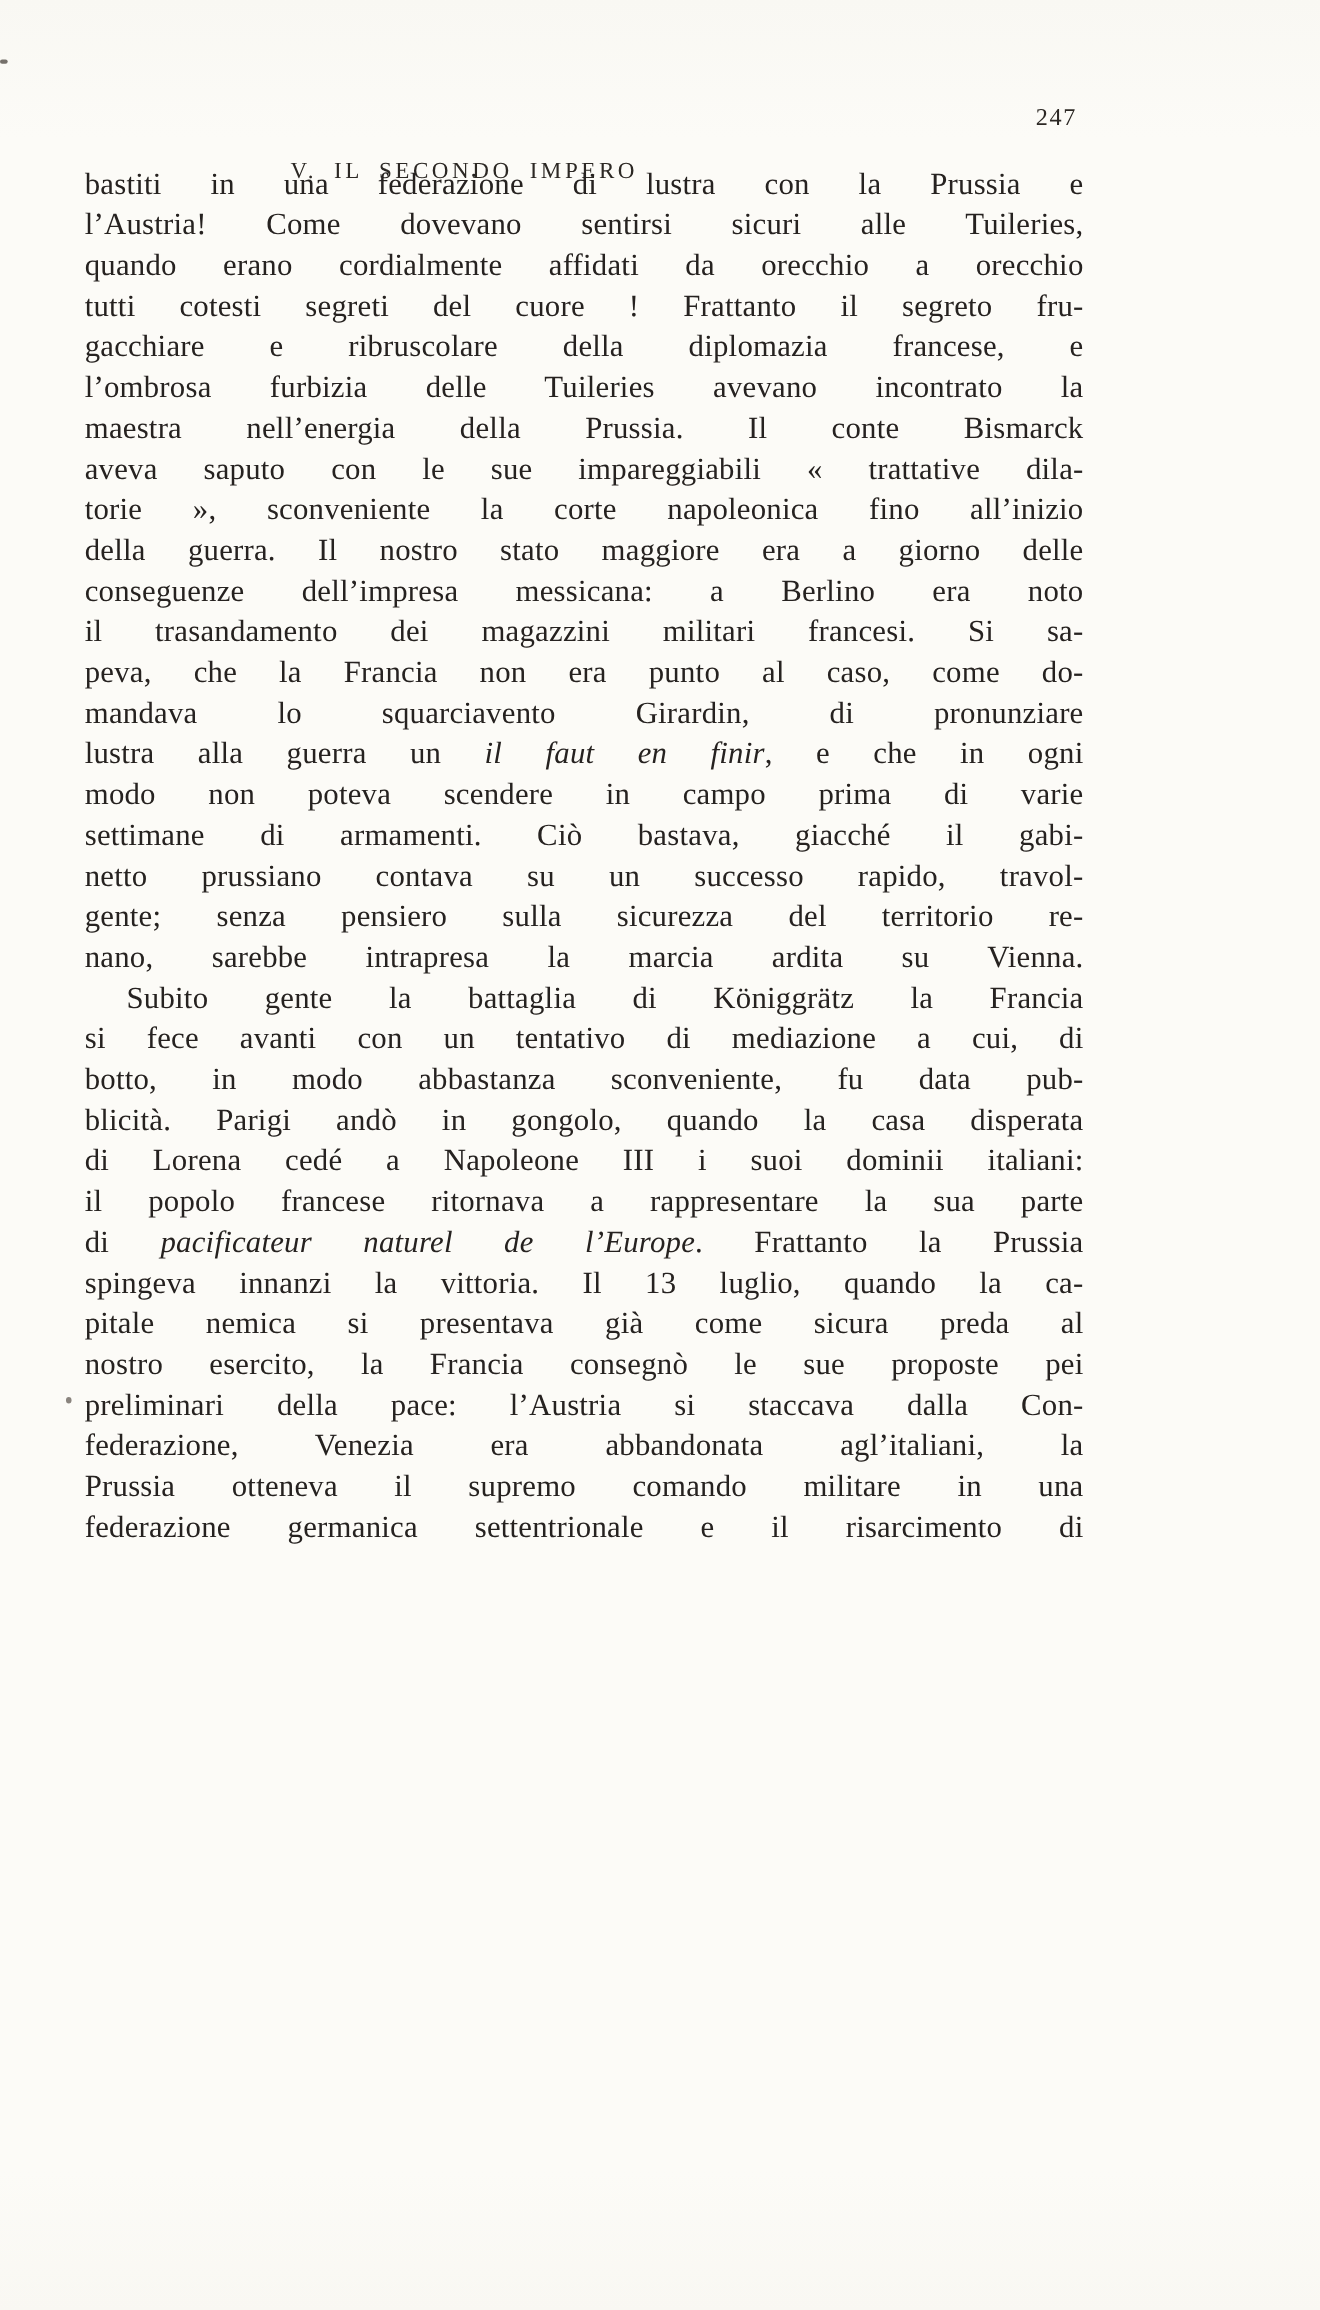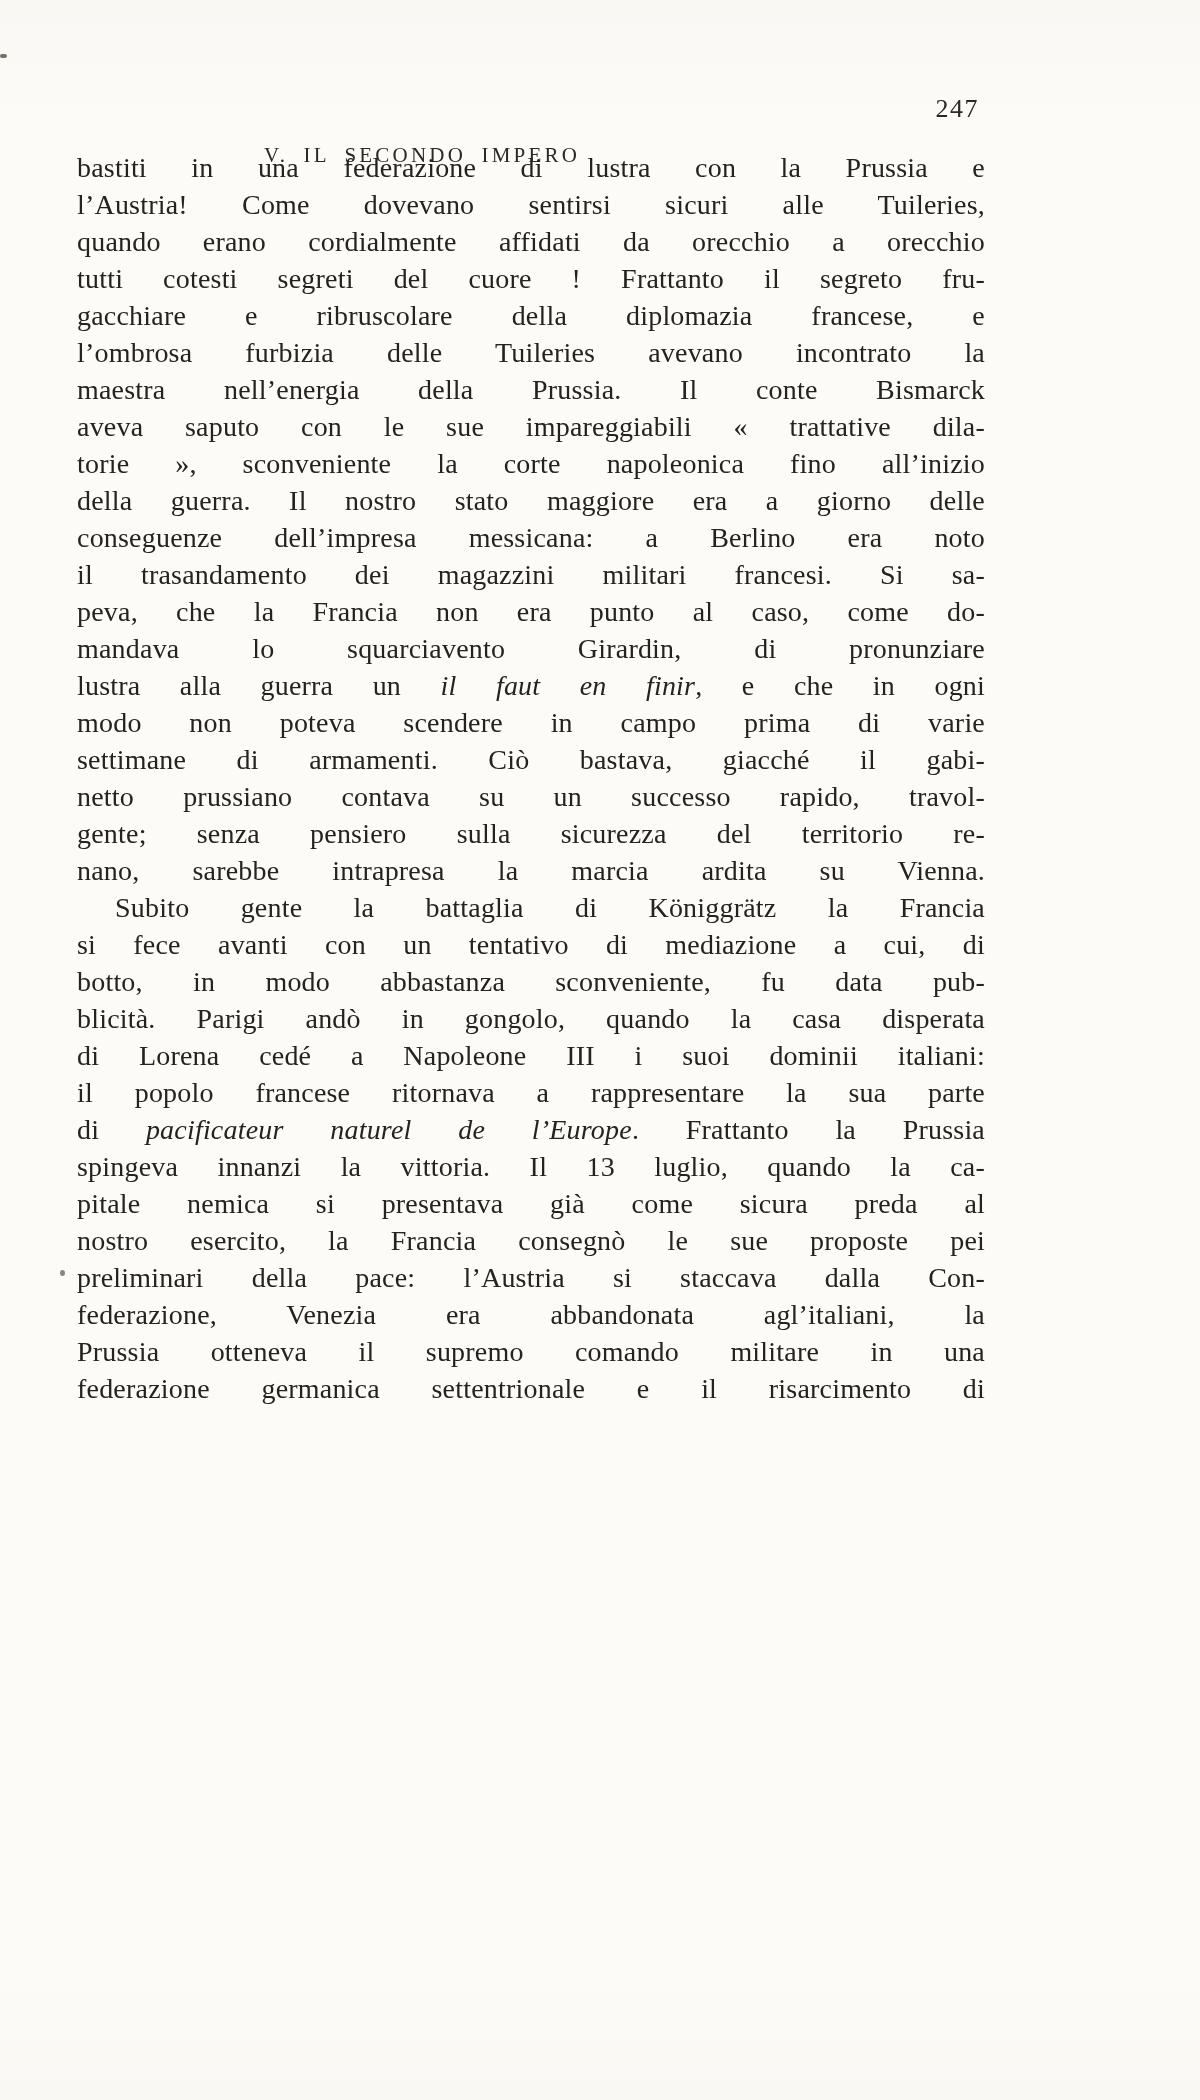--- a/index.html
+++ b/index.html
@@ -41,21 +41,21 @@
     letter-spacing: 3.2px;
     word-spacing: 7px;
     white-space: nowrap;
     color: #2c2824;
     margin-top: 44px;
   }
   .page-number {
     position: absolute;
     right: 6px;
     top: -2px;
-    font-size: 26px;
+    font-size: 22px;
     letter-spacing: 1.5px;
     color: #2c2824;
   }
   .text-block {
     position: absolute;
     top: 149px;
     left: 77px;
     width: 908px;
   }
   .line {

